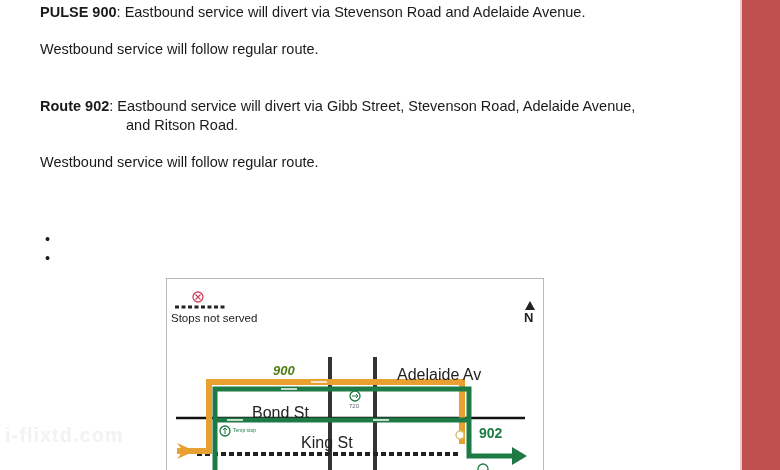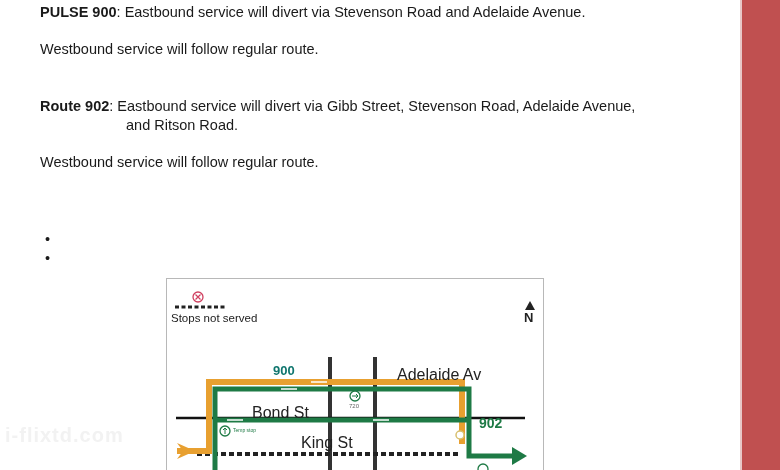--- a/index.html
+++ b/index.html
@@ -86,25 +86,25 @@
         <circle cx="58" cy="152" r="5" fill="#fff" stroke="#1e7a45" stroke-width="1.3"></circle>
         <path d="M58 155 L58 149 M56 151 L58 149 L60 151" stroke="#1e7a45" stroke-width="1" fill="none"></path>
       </g>
 
       <g>
         <circle cx="316" cy="190" r="5" fill="#fff" stroke="#1e7a45" stroke-width="1.3"></circle>
       </g>
     </svg>
     <div class="lbl" style="left:4px; top:33px; font-size:11.5px;">Stops not served</div>
     <div class="lbl" style="left:357px; top:31px; font-size:13px; font-weight:bold;">N</div>
-    <div class="lbl" style="left:106px; top:84px; font-size:13px; font-weight:bold; color:#0f766e;">900</div>
+    <div class="lbl" style="left:106px; top:84px; font-size:13px; font-weight:bold; color:#4d7c0f;font-style:italic;">900</div>
     <div class="lbl" style="left:230px; top:87px;">Adelaide Av</div>
     <div class="lbl" style="left:85px; top:125px;">Bond St</div>
     <div class="lbl" style="left:90px; top:155px;padding-left:44px;">King St</div>
-    <div class="lbl" style="left:312px; top:136px; font-size:14px; font-weight:bold; color:#1e7a45;">902</div>
+    <div class="lbl" style="left:312px; top:146px; font-size:14px; font-weight:bold; color:#1e7a45;">902</div>
     <div class="lbl" style="left:182px; top:124px; font-size:6px; color:#666;">720</div>
     <div class="lbl" style="left:66px; top:148px; font-size:5px; color:#1e7a45;">Temp stop</div>
   </div>
 
   <div class="watermark">i-flixtd.com</div>
 </div>
 
 <div class="side-bar-edge"></div>
 <div class="side-bar"></div>
 

